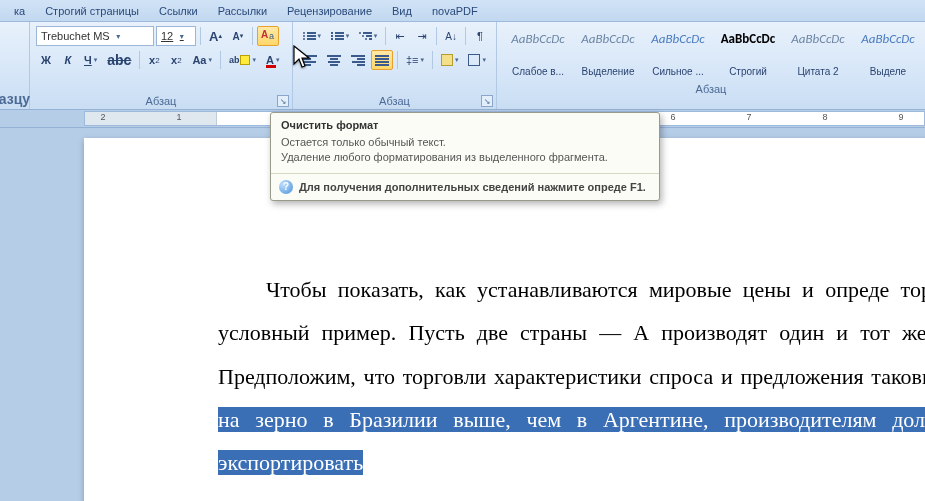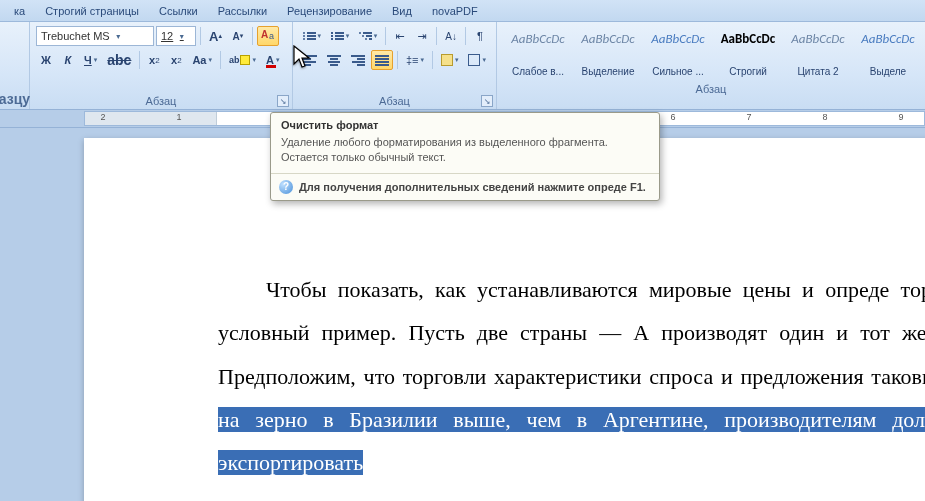--- a/index.html
+++ b/index.html
@@ -562,22 +562,22 @@
       <span>Чтобы показать, как устанавливаются мировые цены и опреде торговли, рассмотрим, условный пример. Пусть две страны — А производят один и тот же продукт — зерно. Предположим, что торговли характеристики спроса и предложения таковы, что равнове</span>
       <span class="sel">Цена на зерно в Бразилии выше, чем в Аргентине, </span>
       <span class="sel">производителям  должно  быть  выгодно  экспортировать </span>
     </p>
   </div>
 </div>
 
 <div class="tooltip">
   <div class="tt-head">Очистить формат</div>
   <div class="tt-body">
+    <div>Остается только обычный текст.</div>
     <div>Удаление любого форматирования из выделенного фрагмента.</div>
-    <div>Остается только обычный текст.</div>
   </div>
   <div class="tt-foot">
     <span class="help-ic">?</span>
     <span>Для получения дополнительных сведений нажмите опреде F1.</span>
   </div>
 </div>
 
 <div class="cursor">
   <svg width="20" height="26" viewBox="0 0 20 26">
     <path d="M1 1 L1 19 L6 14 L9 22 L12 21 L9 13 L16 13 Z" fill="#fff" stroke="#000" stroke-width="1.2"></path>

